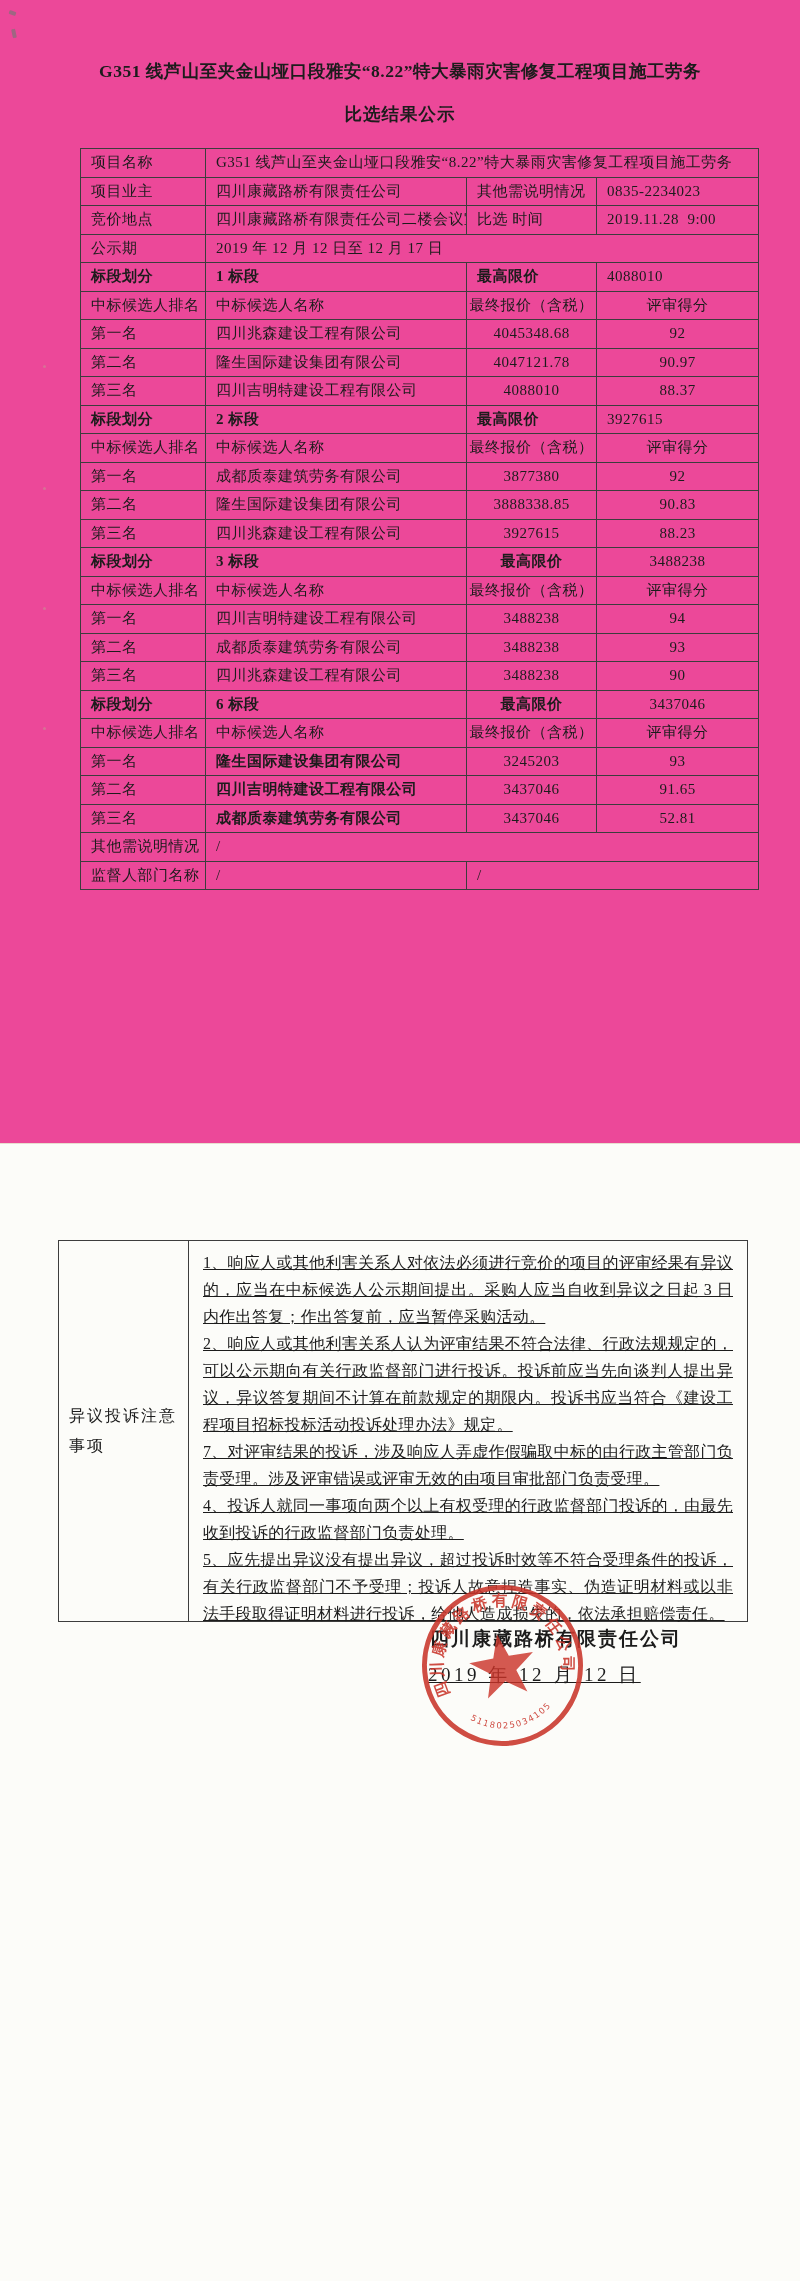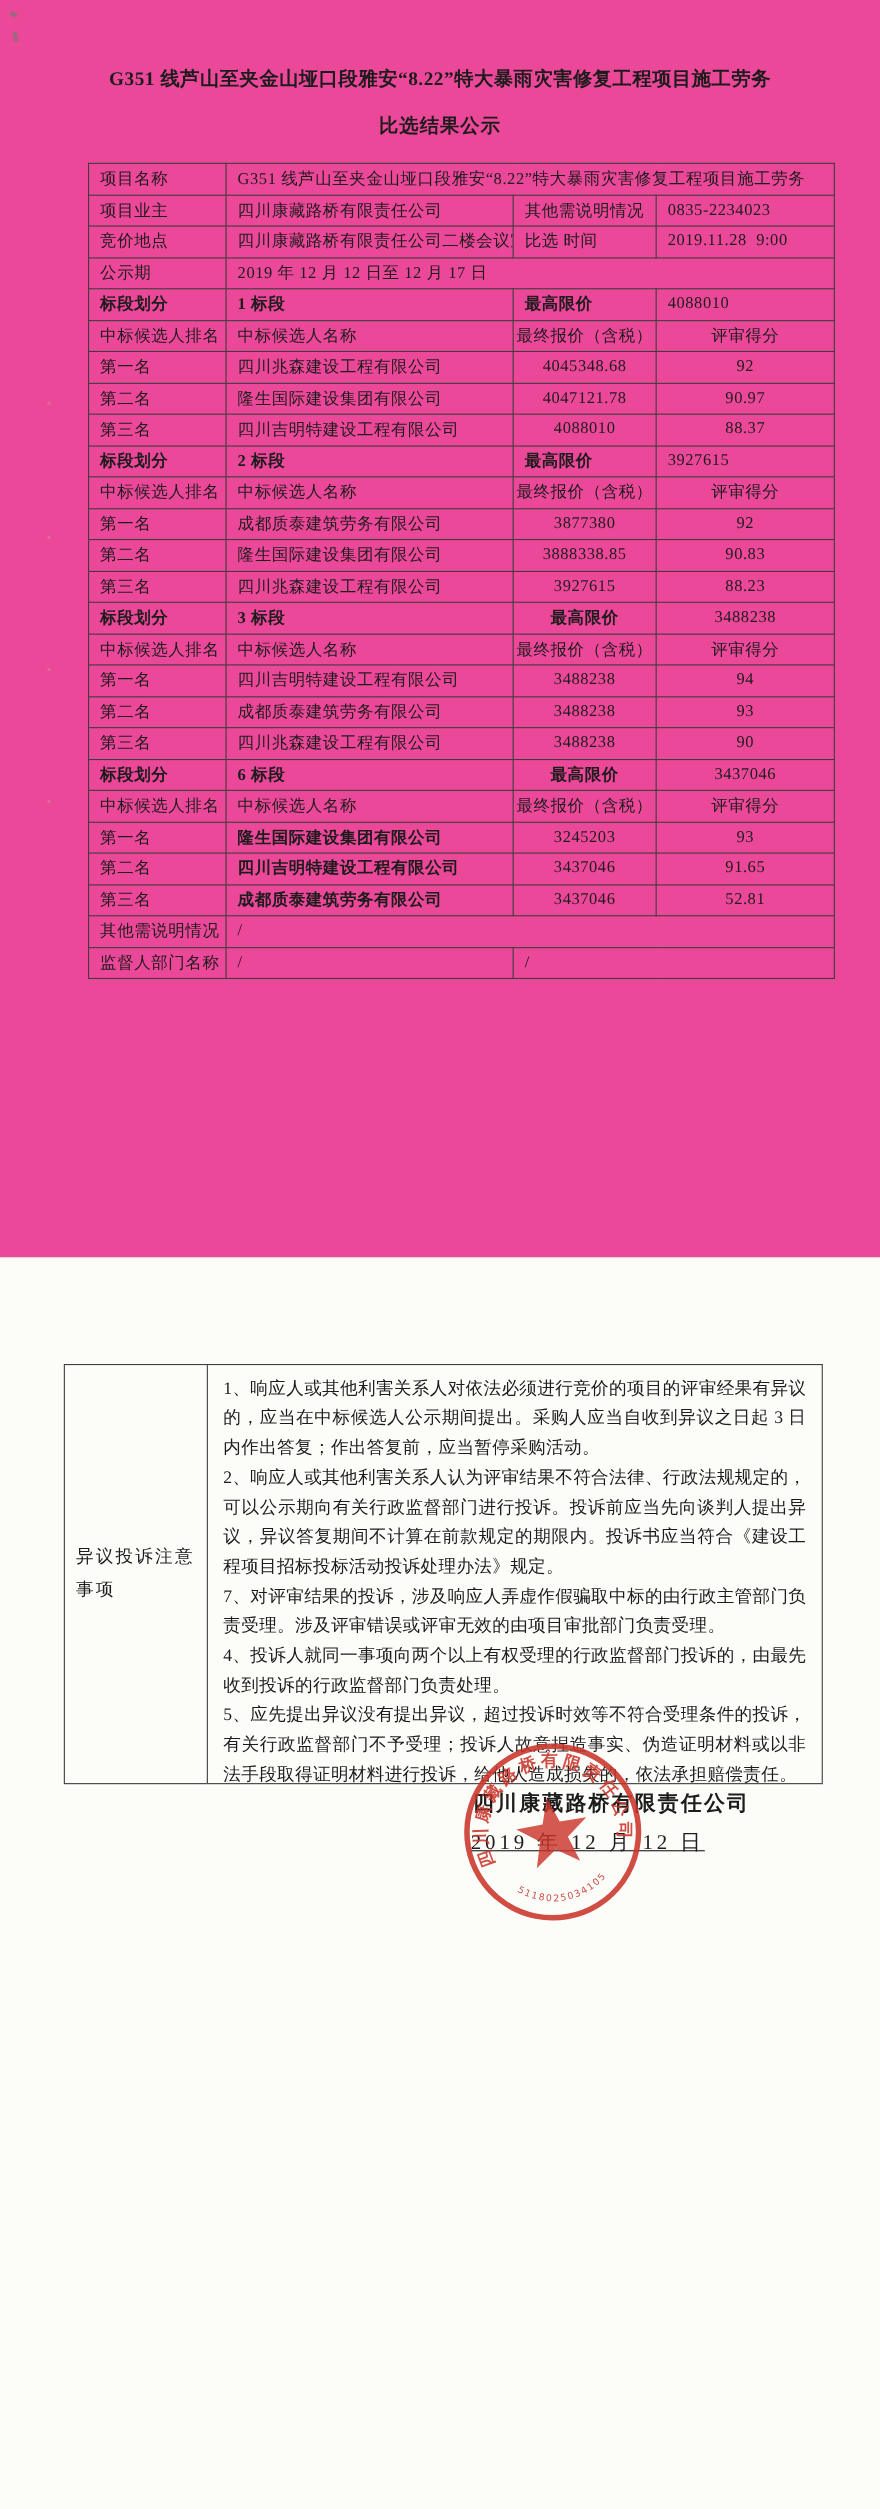--- a/index.html
+++ b/index.html
@@ -26,21 +26,21 @@
   #tbl1 td.c{text-align:center;padding:0 2px;margin-top:34px;}
   #tbl1 td.b{font-weight:bold;}
   #tbl1{border:1.5px solid #333;}
 
   
   .notice{position:absolute;left:58px;top:1240px;width:688px;height:380px;
           border:1.5px solid #3d3d3d;display:flex;}
   .notice-label{width:130px;border-right:1px solid #3d3d3d;display:flex;align-items:center;
           padding:0 10px;box-sizing:border-box;font-size:16px;letter-spacing:2px;line-height:30px;}
   .notice-body{flex:1;padding:8px 14px 0 14px;box-sizing:border-box;}
-  .notice-body p{margin:0;font-size:16px;line-height:27px;text-align:justify;letter-spacing:.3px;}
+  .notice-body p{margin:0;font-size:16px;line-height:27px;text-align:justify;letter-spacing:.3px;text-decoration:underline;}
 
   .sig-company{position:absolute;left:430px;top:1626px;font-size:19px;font-weight:bold;
           letter-spacing:2px;}
   .sig-date{position:absolute;left:428px;top:1662px;font-size:19px;letter-spacing:3.5px;text-decoration:underline;}
 
   .seal{position:absolute;left:415px;top:1578px;width:175px;height:175px;
         opacity:.88;transform:rotate(-10deg);}
 </style>
 </head>
 <body>

